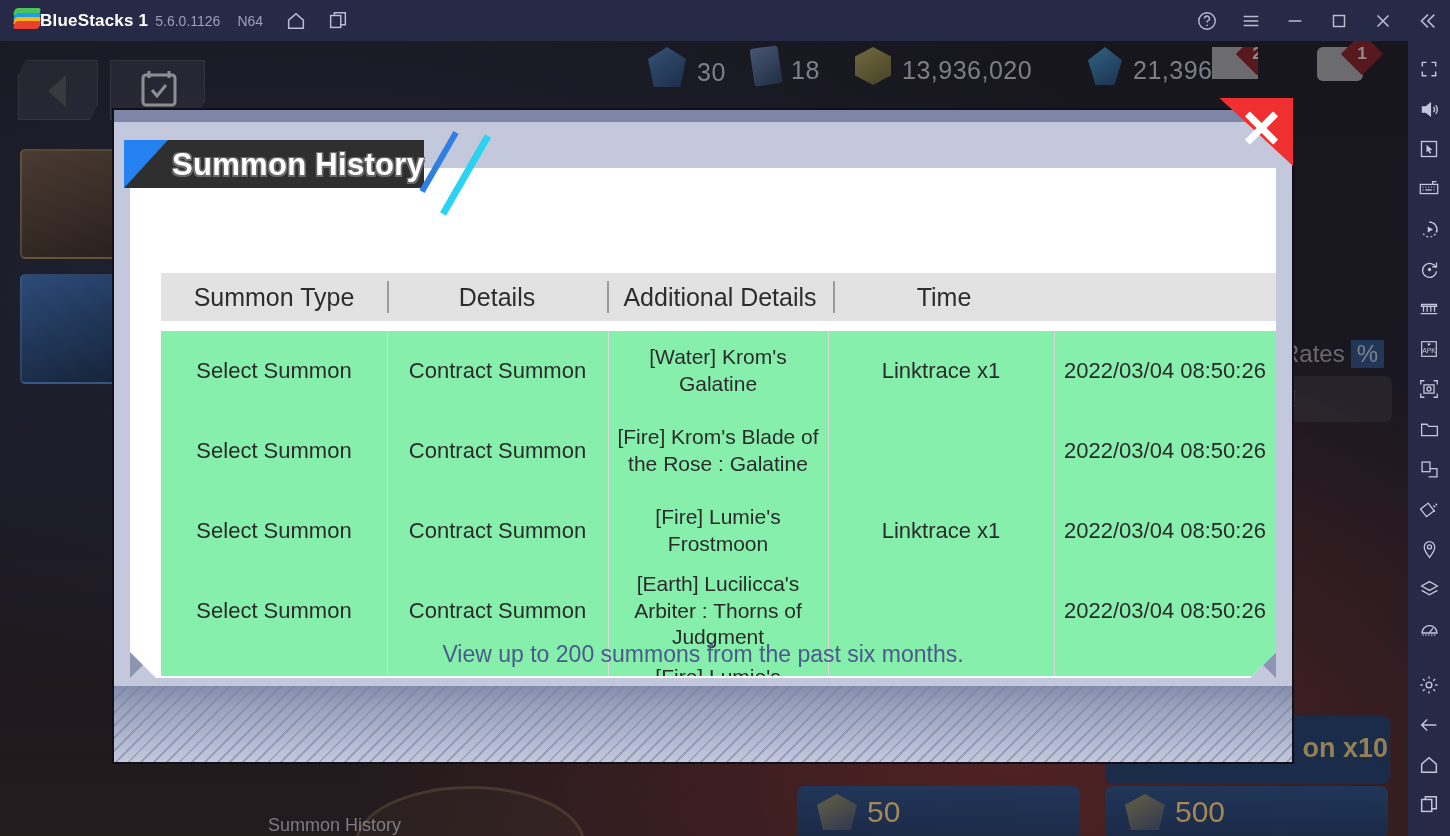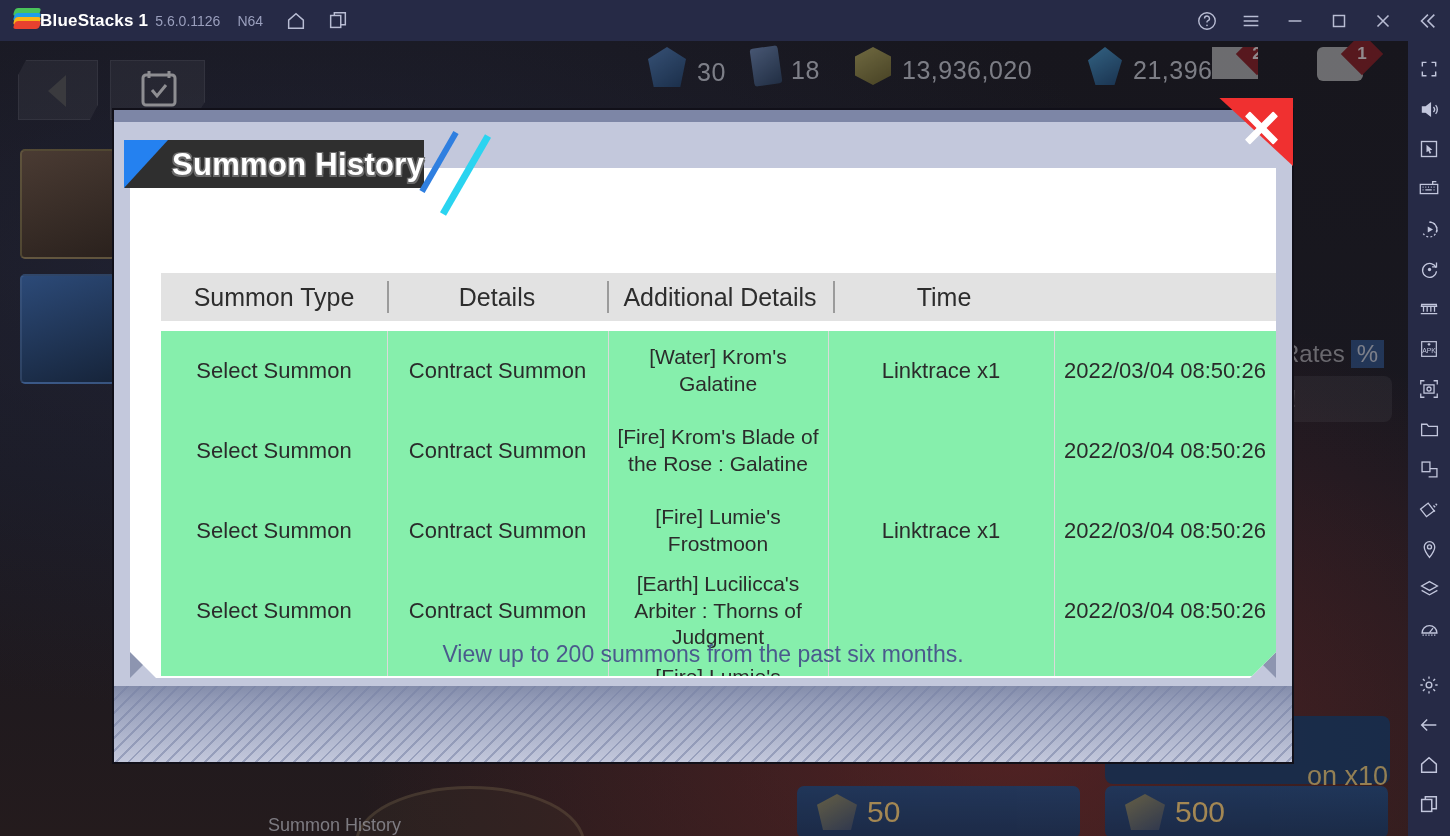--- a/index.html
+++ b/index.html
@@ -122,22 +122,22 @@
   .buybtn { position: absolute; height: 52px; border-radius: 7px;
             background: linear-gradient(180deg,#1b3a63,#152c4d);
             display: flex; align-items: center; gap: 14px; padding-left: 70px;
             color: #b59a5c; font-size: 30px; opacity: .85; }
   .buybtn .bico { position: absolute; left: 20px; width: 40px; height: 36px;
                   background: linear-gradient(150deg,#6a6a4c,#2c3c56);
                   clip-path: polygon(50% 0,100% 30%,85% 100%,15% 100%,0 30%); }
   .buy1 { left: 797px; top: 745px; width: 283px; }
   .buy2 { left: 1105px; top: 745px; width: 283px; }
 
-  .x10label { position: absolute; right: 20px; top: 720px; color: #a98f57;
-              font-size: 27px; opacity: .85; }
+  .x10label { position: absolute; right: 20px; top: 692px; color: #a98f57;
+              font-size: 27px; opacity: .85; font-weight: bold; }
   .x10panel { position: absolute; left: 1105px; top: 675px; width: 285px; height: 68px;
               border-radius: 8px; background: rgba(22,46,78,0.9); }
 
   
   .dialog {
     position: absolute; left: 114px; top: 110px; width: 1178px; height: 652px;
     z-index: 30;
   }
   .dlg-outer {
     position: absolute; inset: 0;

